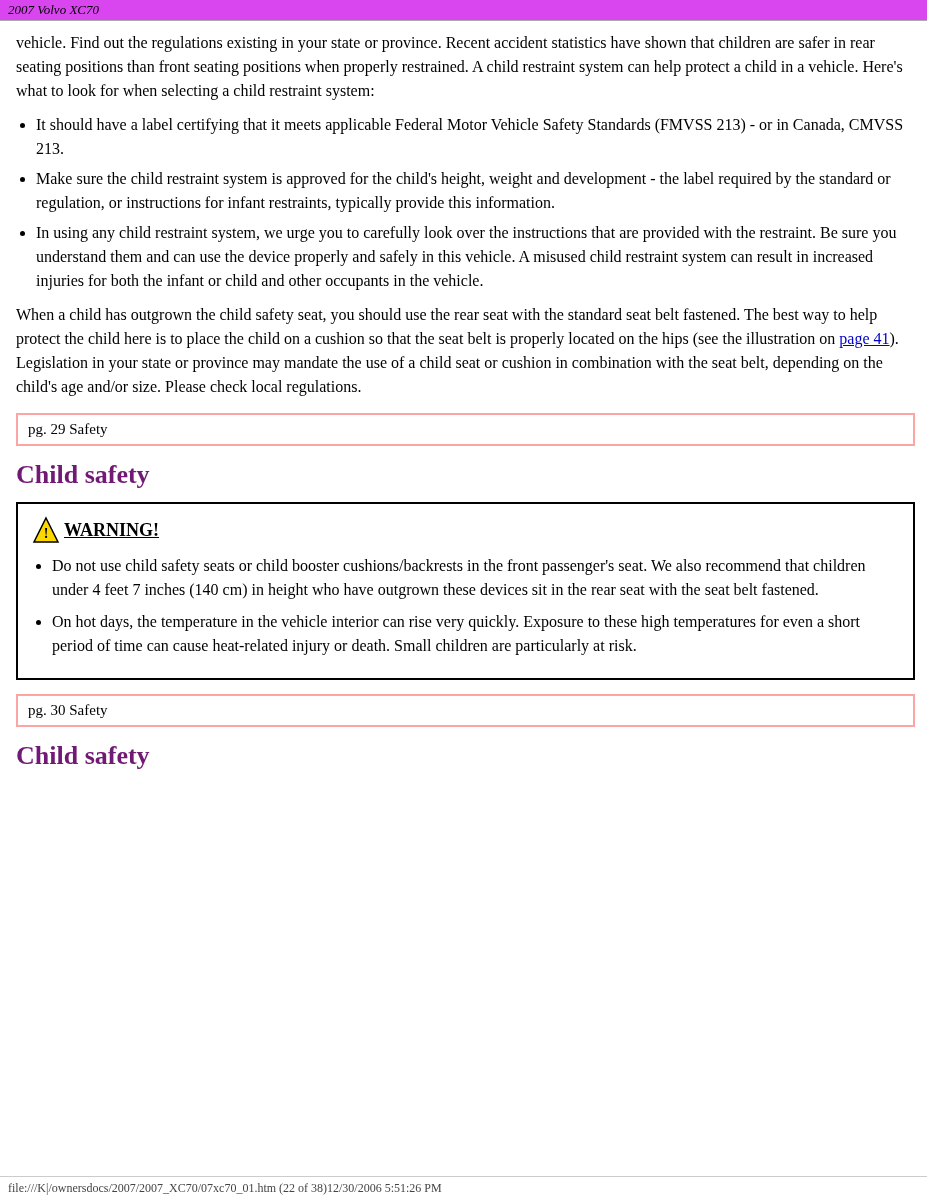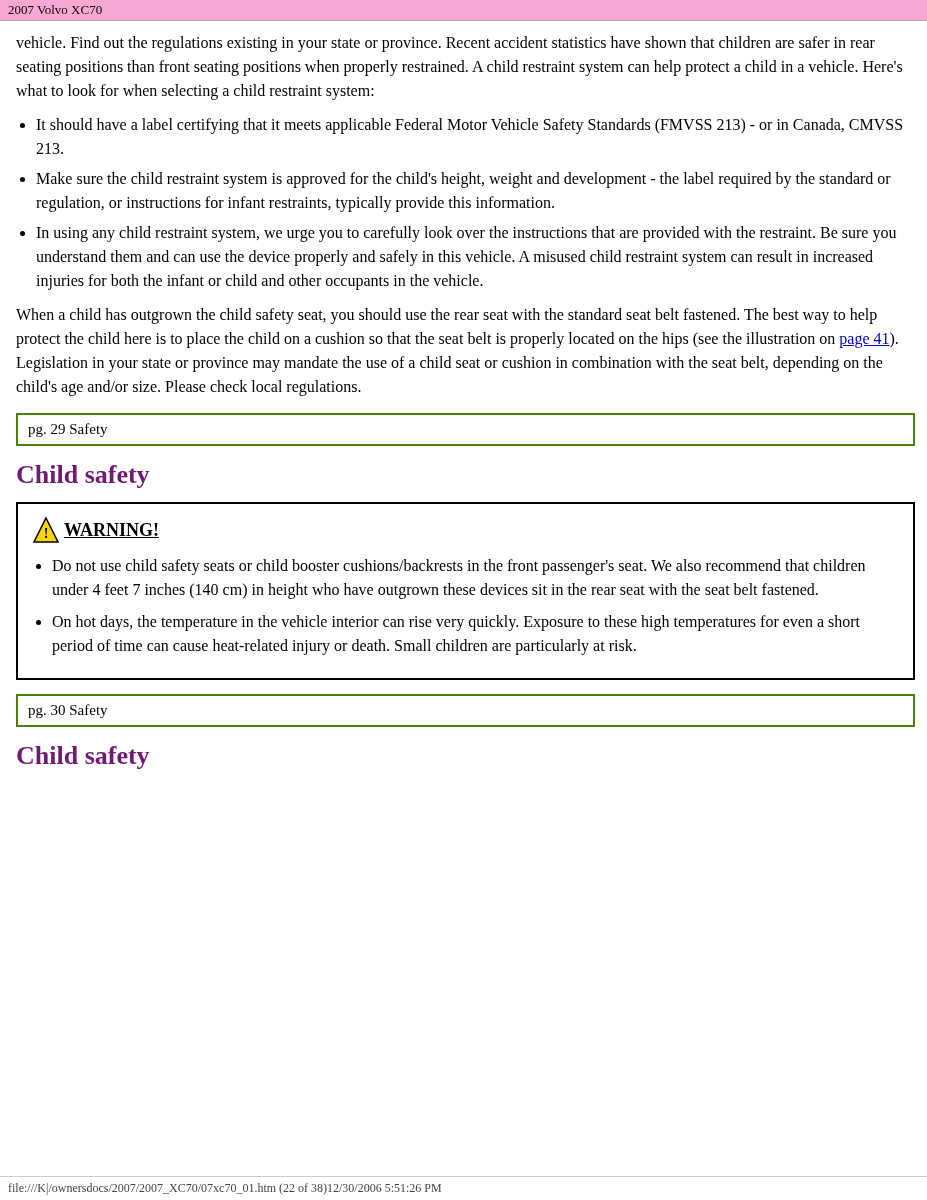--- a/index.html
+++ b/index.html
@@ -6,25 +6,26 @@
     body {
       font-family: Times New Roman, serif;
       font-size: 16px;
       background: #fff;
       color: #000;
       width: 927px;
       min-height: 1200px;
       position: relative;
     }
     .header-bar {
-      background: #f9a8d4;
+      background: #d946ef;
       padding: 2px 8px;
       font-size: 13px;
       color: #000;
       border-bottom: 1px solid #aaa;
+      font-style: italic;
     }
     .content {
       padding: 10px 12px 60px 16px;
     }
     .intro-text {
       margin-bottom: 10px;
       line-height: 1.5;
     }
     ul.bullet-list {
       margin: 0 0 10px 20px;
@@ -36,21 +37,21 @@
     }
     .paragraph {
       margin-bottom: 10px;
       line-height: 1.5;
     }
     a.internal-link {
       color: #0000cc;
       text-decoration: underline;
     }
     .page-box {
-      border: 2px solid #4d7c0f;
+      border: 2px solid #fca5a5;
       padding: 6px 10px;
       margin: 14px 0;
       font-size: 15px;
       color: #000;
     }
     .section-heading {
       font-size: 26px;
       font-weight: bold;
       margin: 10px 0 12px 0;
       color: #701a75;

